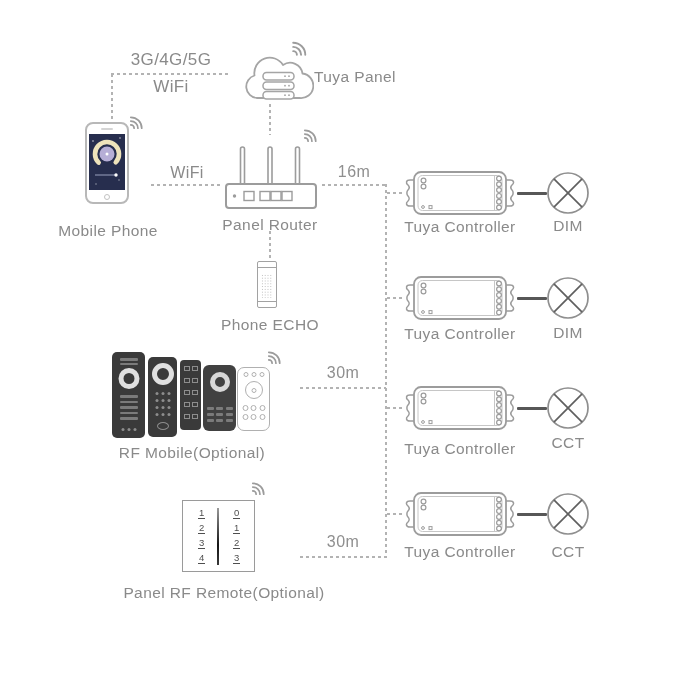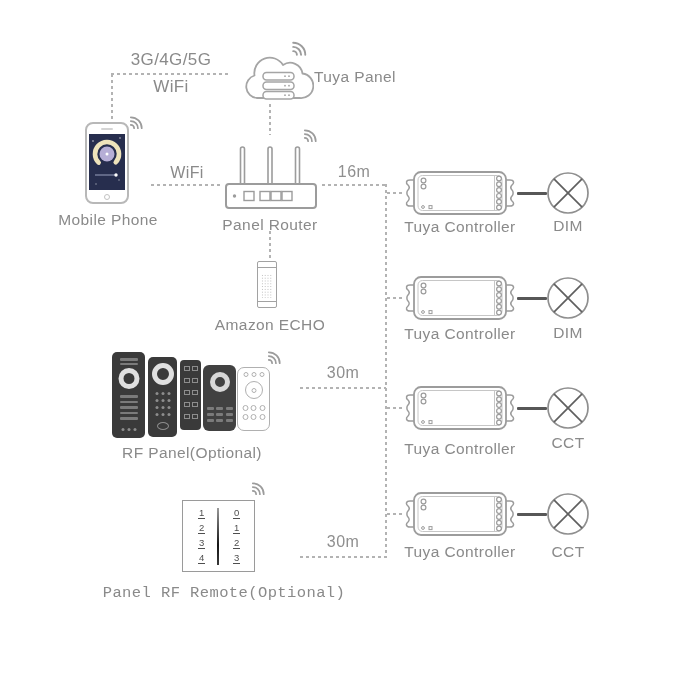--- a/index.html
+++ b/index.html
@@ -74,21 +74,21 @@
       <circle cx="27" cy="41" r="1.7" fill="#ffffff"></circle>
     </svg>
   </div>
   <div class="home"></div>
 </div>
 <svg class="abs" style="left:127px;top:113px;" width="19" height="19" viewBox="0 0 20 20">
   <path d="M4 12.5 A3.5 3.5 0 0 1 7.5 16" fill="none" stroke="#9c9c9c" stroke-width="1.8" stroke-linecap="round"></path>
   <path d="M4 8.5 A7.5 7.5 0 0 1 11.5 16" fill="none" stroke="#9c9c9c" stroke-width="1.8" stroke-linecap="round"></path>
   <path d="M4 4.5 A11.5 11.5 0 0 1 15.5 16" fill="none" stroke="#9c9c9c" stroke-width="1.8" stroke-linecap="round"></path>
 </svg>
-<div class="label" style="left:42px;top:211px;width:132px;">Mobile Phone</div>
+<div class="label" style="left:42px;top:222px;width:132px;">Mobile Phone</div>
 
 <svg class="abs" style="left:238px;top:46px;" width="76" height="60" viewBox="0 0 76 60">
   <path d="M19 52 A11.5 11.5 0 0 1 16.5 29.5 A15.5 15.5 0 0 1 45 19 A12.5 12.5 0 0 1 64.5 27.5 A11.5 11.5 0 0 1 61.5 52 Z" fill="#ffffff" stroke="#a5a5a5" stroke-width="1.8" stroke-linejoin="round"></path>
   <g fill="#ffffff" stroke="#a5a5a5" stroke-width="1.5">
     <rect x="25" y="26.5" width="31" height="7.5" rx="3.5"></rect>
     <rect x="25" y="36" width="31" height="7.5" rx="3.5"></rect>
     <rect x="25" y="45.5" width="31" height="7.5" rx="3.5"></rect>
   </g>
   <g fill="#a5a5a5" stroke="none">
     <circle cx="47" cy="30.2" r="0.9"></circle>
@@ -136,21 +136,21 @@
 <div class="hdash" style="left:322px;top:184px;width:64px;"></div>
 <div class="label dist" style="left:322px;top:163px;width:64px;">16m</div>
 
 <div class="vdash" style="left:269px;top:231px;height:27px;"></div>
 
 <div class="echo">
   <div class="band-top"></div>
   <div class="dots"></div>
   <div class="band-bot"></div>
 </div>
-<div class="label" style="left:198px;top:316px;width:144px;">Amazon ECHO</div>
+<div class="label" style="left:198px;top:316px;width:144px;">Phone ECHO</div>
 
 <div class="vdash" style="left:385px;top:184px;height:374px;"></div>
 
 <div class="hdash" style="left:387px;top:192px;width:17px;"></div>
 <svg class="abs" style="left:402px;top:169px;" width="116" height="48" viewBox="0 0 116 48">
   <path d="M14 11 L8 11 C4 11 3.5 14 6 16 C7.5 17.5 7.5 19.5 6 21 C4.5 22.5 4.5 25.5 6 27 C7.5 28.5 7.5 30.5 6 32 C3.5 34 4 37 8 37 L14 37 Z" fill="#fff" stroke="#9c9c9c" stroke-width="1.5"></path>
   <path d="M102 11 L108 11 C112 11 112.5 14 110 16 C108.5 17.5 108.5 19.5 110 21 C111.5 22.5 111.5 25.5 110 27 C108.5 28.5 108.5 30.5 110 32 C112.5 34 112 37 108 37 L102 37 Z" fill="#fff" stroke="#9c9c9c" stroke-width="1.5"></path>
   <rect x="12" y="3" width="92" height="42" rx="7" fill="#fff" stroke="#9c9c9c" stroke-width="1.8"></rect>
   <rect x="16" y="6.5" width="84" height="35" rx="4.5" fill="none" stroke="#c6c6c6" stroke-width="1"></rect>
   <circle cx="21.5" cy="11.5" r="2.4" fill="none" stroke="#9c9c9c" stroke-width="1.2"></circle>
@@ -361,37 +361,37 @@
         <div class="oc" style="width:6px;height:6px;"></div>
         <div class="oc" style="width:6px;height:6px;"></div>
       </div>
   </div>
 </div>
 <svg class="abs" style="left:265px;top:348px;" width="19" height="19" viewBox="0 0 20 20">
   <path d="M4 12.5 A3.5 3.5 0 0 1 7.5 16" fill="none" stroke="#9c9c9c" stroke-width="1.8" stroke-linecap="round"></path>
   <path d="M4 8.5 A7.5 7.5 0 0 1 11.5 16" fill="none" stroke="#9c9c9c" stroke-width="1.8" stroke-linecap="round"></path>
   <path d="M4 4.5 A11.5 11.5 0 0 1 15.5 16" fill="none" stroke="#9c9c9c" stroke-width="1.8" stroke-linecap="round"></path>
 </svg>
-<div class="label" style="left:92px;top:444px;width:200px;">RF Panel(Optional)</div>
+<div class="label" style="left:92px;top:444px;width:200px;">RF Mobile(Optional)</div>
 
 <div class="label dist" style="left:300px;top:364px;width:86px;">30m</div>
 <div class="hdash" style="left:300px;top:387px;width:86px;"></div>
 
 <div class="panel">
   <span class="num" style="left:15px;top:7px;">1</span>
   <span class="num" style="left:15px;top:22px;">2</span>
   <span class="num" style="left:15px;top:37px;">3</span>
   <span class="num" style="left:15px;top:52px;">4</span>
   <div class="pointer"></div>
   <span class="num" style="left:50px;top:7px;">0</span>
   <span class="num" style="left:50px;top:22px;">1</span>
   <span class="num" style="left:50px;top:37px;">2</span>
   <span class="num" style="left:50px;top:52px;">3</span>
 </div>
 <svg class="abs" style="left:249px;top:479px;" width="19" height="19" viewBox="0 0 20 20">
   <path d="M4 12.5 A3.5 3.5 0 0 1 7.5 16" fill="none" stroke="#9c9c9c" stroke-width="1.8" stroke-linecap="round"></path>
   <path d="M4 8.5 A7.5 7.5 0 0 1 11.5 16" fill="none" stroke="#9c9c9c" stroke-width="1.8" stroke-linecap="round"></path>
   <path d="M4 4.5 A11.5 11.5 0 0 1 15.5 16" fill="none" stroke="#9c9c9c" stroke-width="1.8" stroke-linecap="round"></path>
 </svg>
-<div class="label" style="left:102px;top:584px;width:244px;font-family:Liberation Mono, monospace;">Panel RF Remote(Optional)</div>
+<div class="label" style="left:102px;top:584px;width:244px;">Panel RF Remote(Optional)</div>
 
 <div class="label dist" style="left:300px;top:533px;width:86px;">30m</div>
 <div class="hdash" style="left:300px;top:556px;width:86px;"></div>
 
 </body></html>

